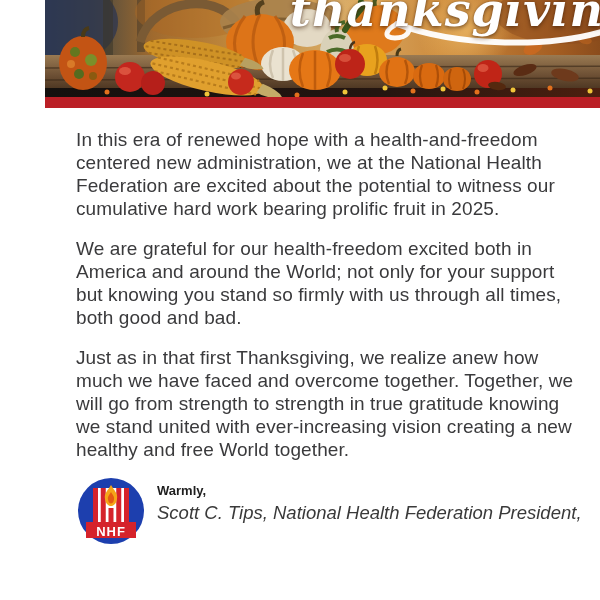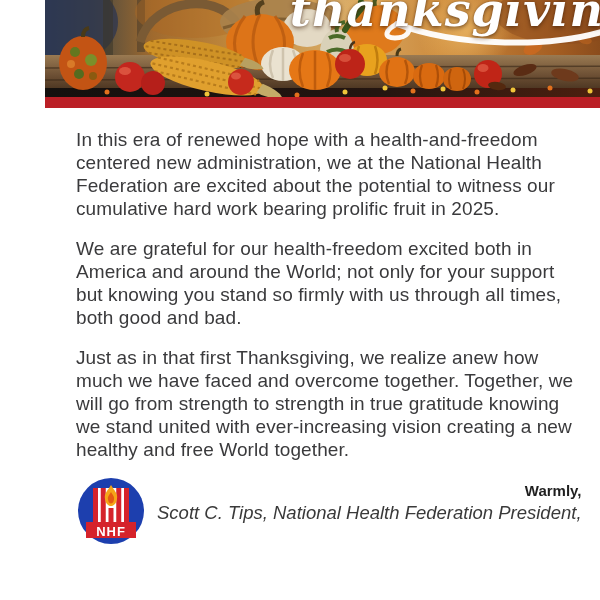--- a/index.html
+++ b/index.html
@@ -24,21 +24,21 @@
   .content{padding:20px 14px 0 31px;}
   .content p{
     margin:0 0 17px 0;
     font-size:19px;line-height:23px;color:#3a3a3c;
     white-space:pre-line;letter-spacing:.1px;
   }
   
   .signature{display:flex;align-items:flex-start;padding-left:33px;gap:13px;}
   .logo-wrap{width:66px;height:66px;flex:0 0 auto;}
   .sig-text{padding-top:2px;}
-  .closing{font-size:15px;line-height:22px;font-weight:700;color:#1f1f1f;text-align:right;}
+  .closing{font-size:13px;line-height:22px;font-weight:700;color:#1f1f1f;}
   .sig-line{font-size:18.5px;line-height:22px;font-style:italic;color:#3a3a3a;}
 </style>
 </head>
 <body>
 
 <div class="page">
 
   <div class="banner">
     <svg width="600" height="97" viewBox="0 0 600 97" preserveAspectRatio="none">
       <defs>

